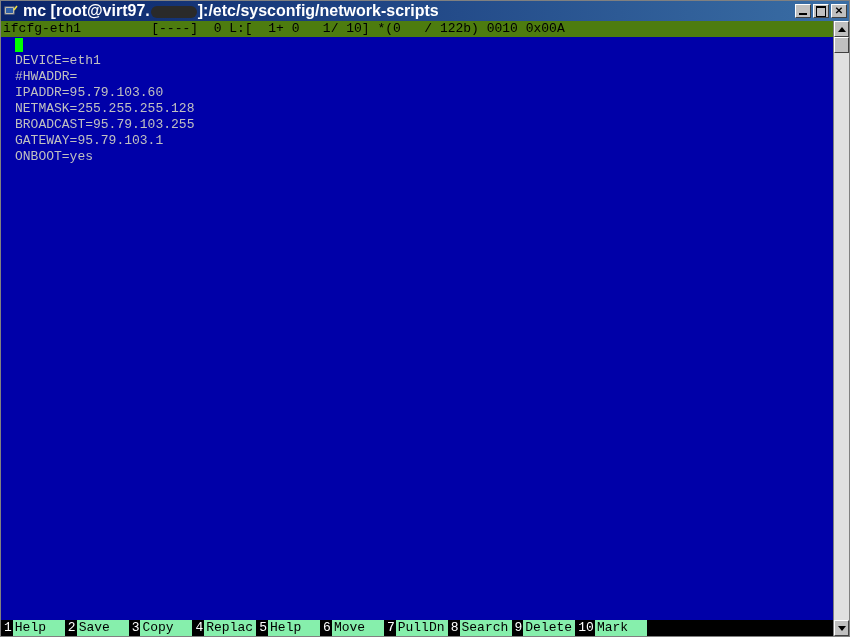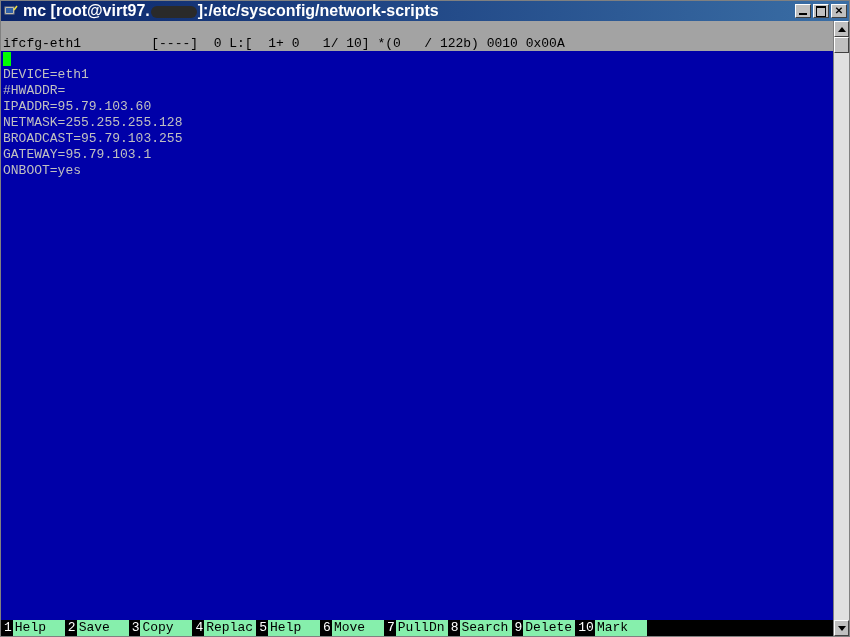--- a/index.html
+++ b/index.html
@@ -75,29 +75,29 @@
   background: #0000a8;
   color: #c0c0c0;
   font-family: "Consolas", "Courier New", monospace;
   font-size: 13px;
   line-height: 16px;
   display: flex;
   flex-direction: column;
   position: relative;
 }
 .status-line {
-  background: #a3a3a3;
+  background: #4d7c0f;
   color: #000;
   white-space: pre;
-  padding: 15px 2px;
-  height: 24px;
+  padding: 0 2px;
+  height: 16px;
 }
 .editor-body {
   flex: 1;
-  padding: 0 2px;
+  padding: 0 14px;
   white-space: pre;
   color: #c0c0c0;
   background: #0000a8;
   position: relative;
 }
 .cursor {
   display: inline-block;
   width: 8px; height: 14px;
   background: #00ff00;
   vertical-align: text-bottom;

